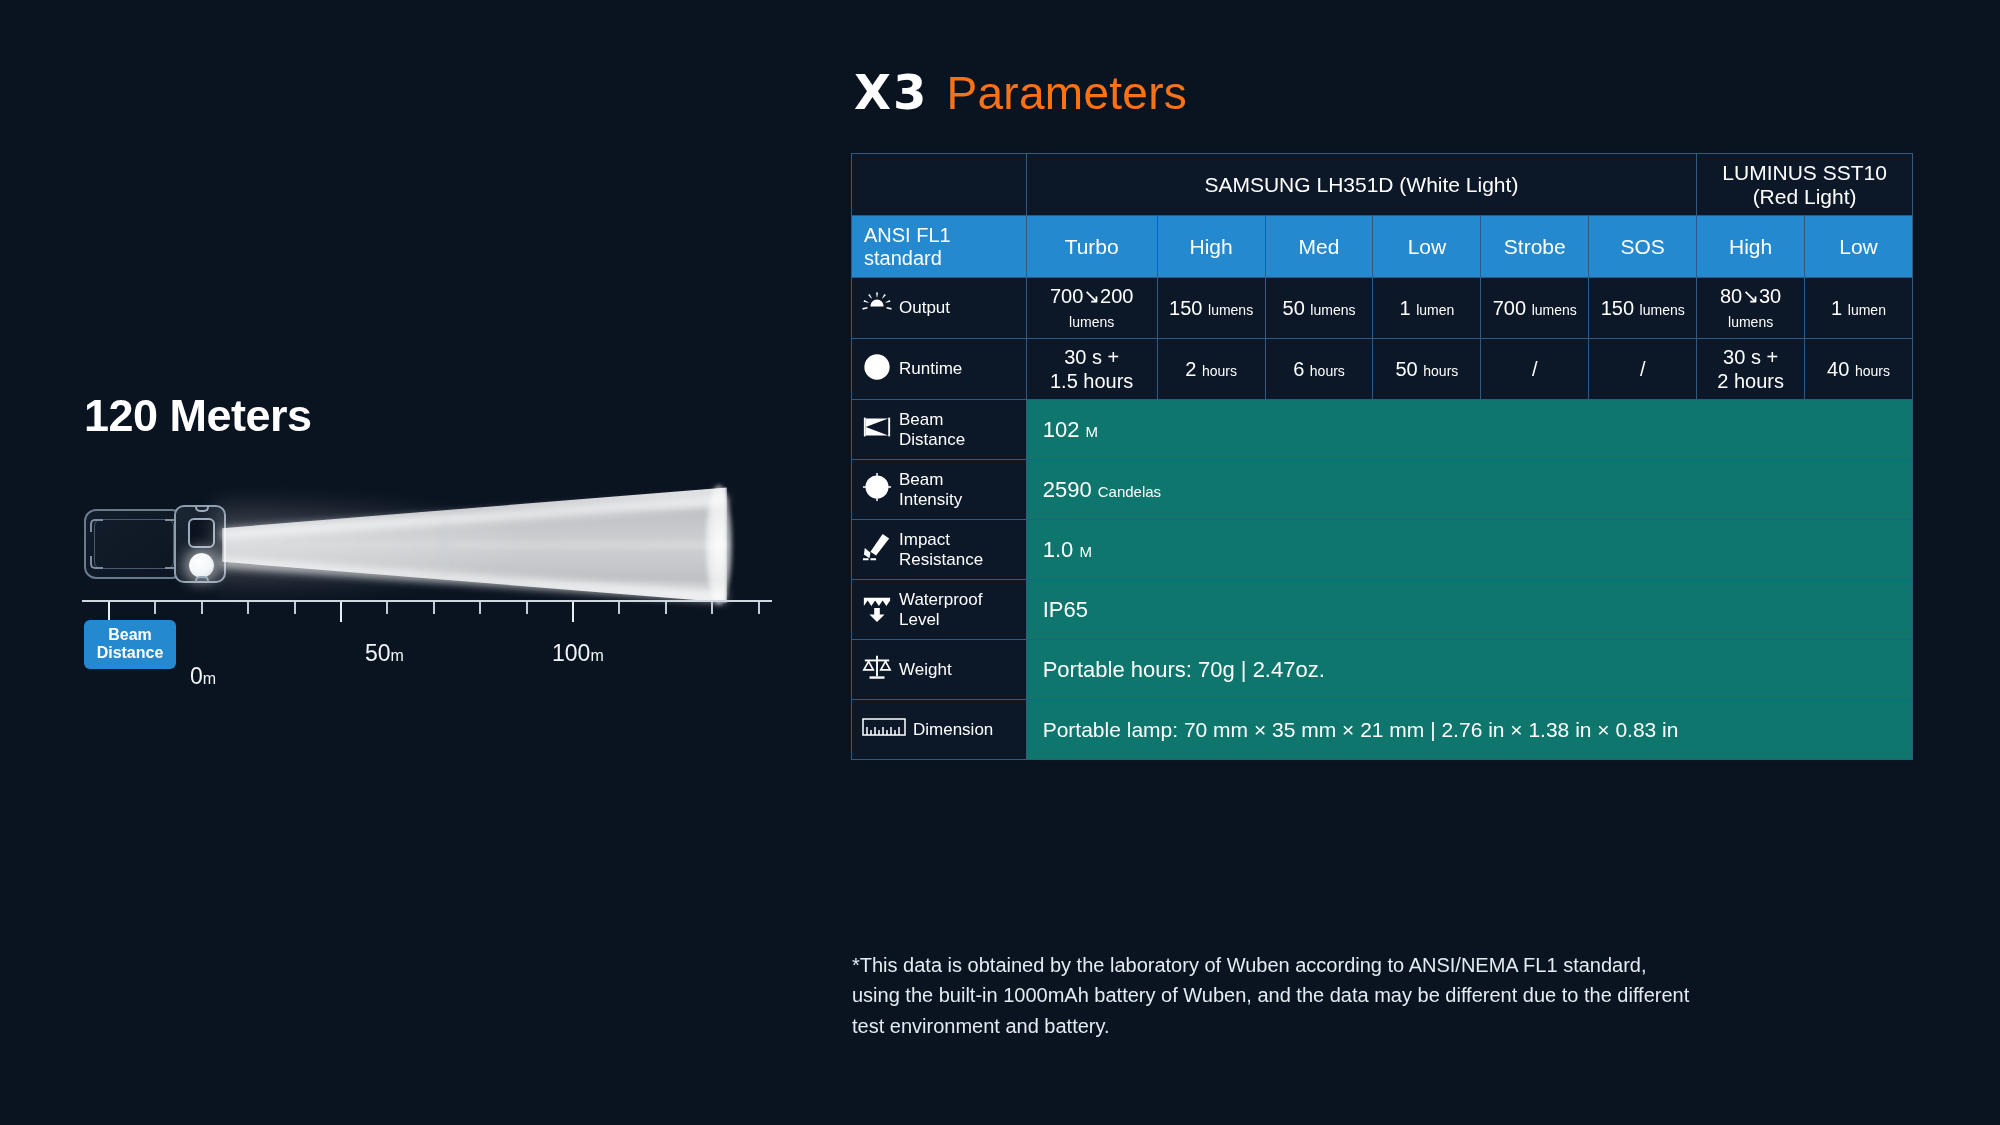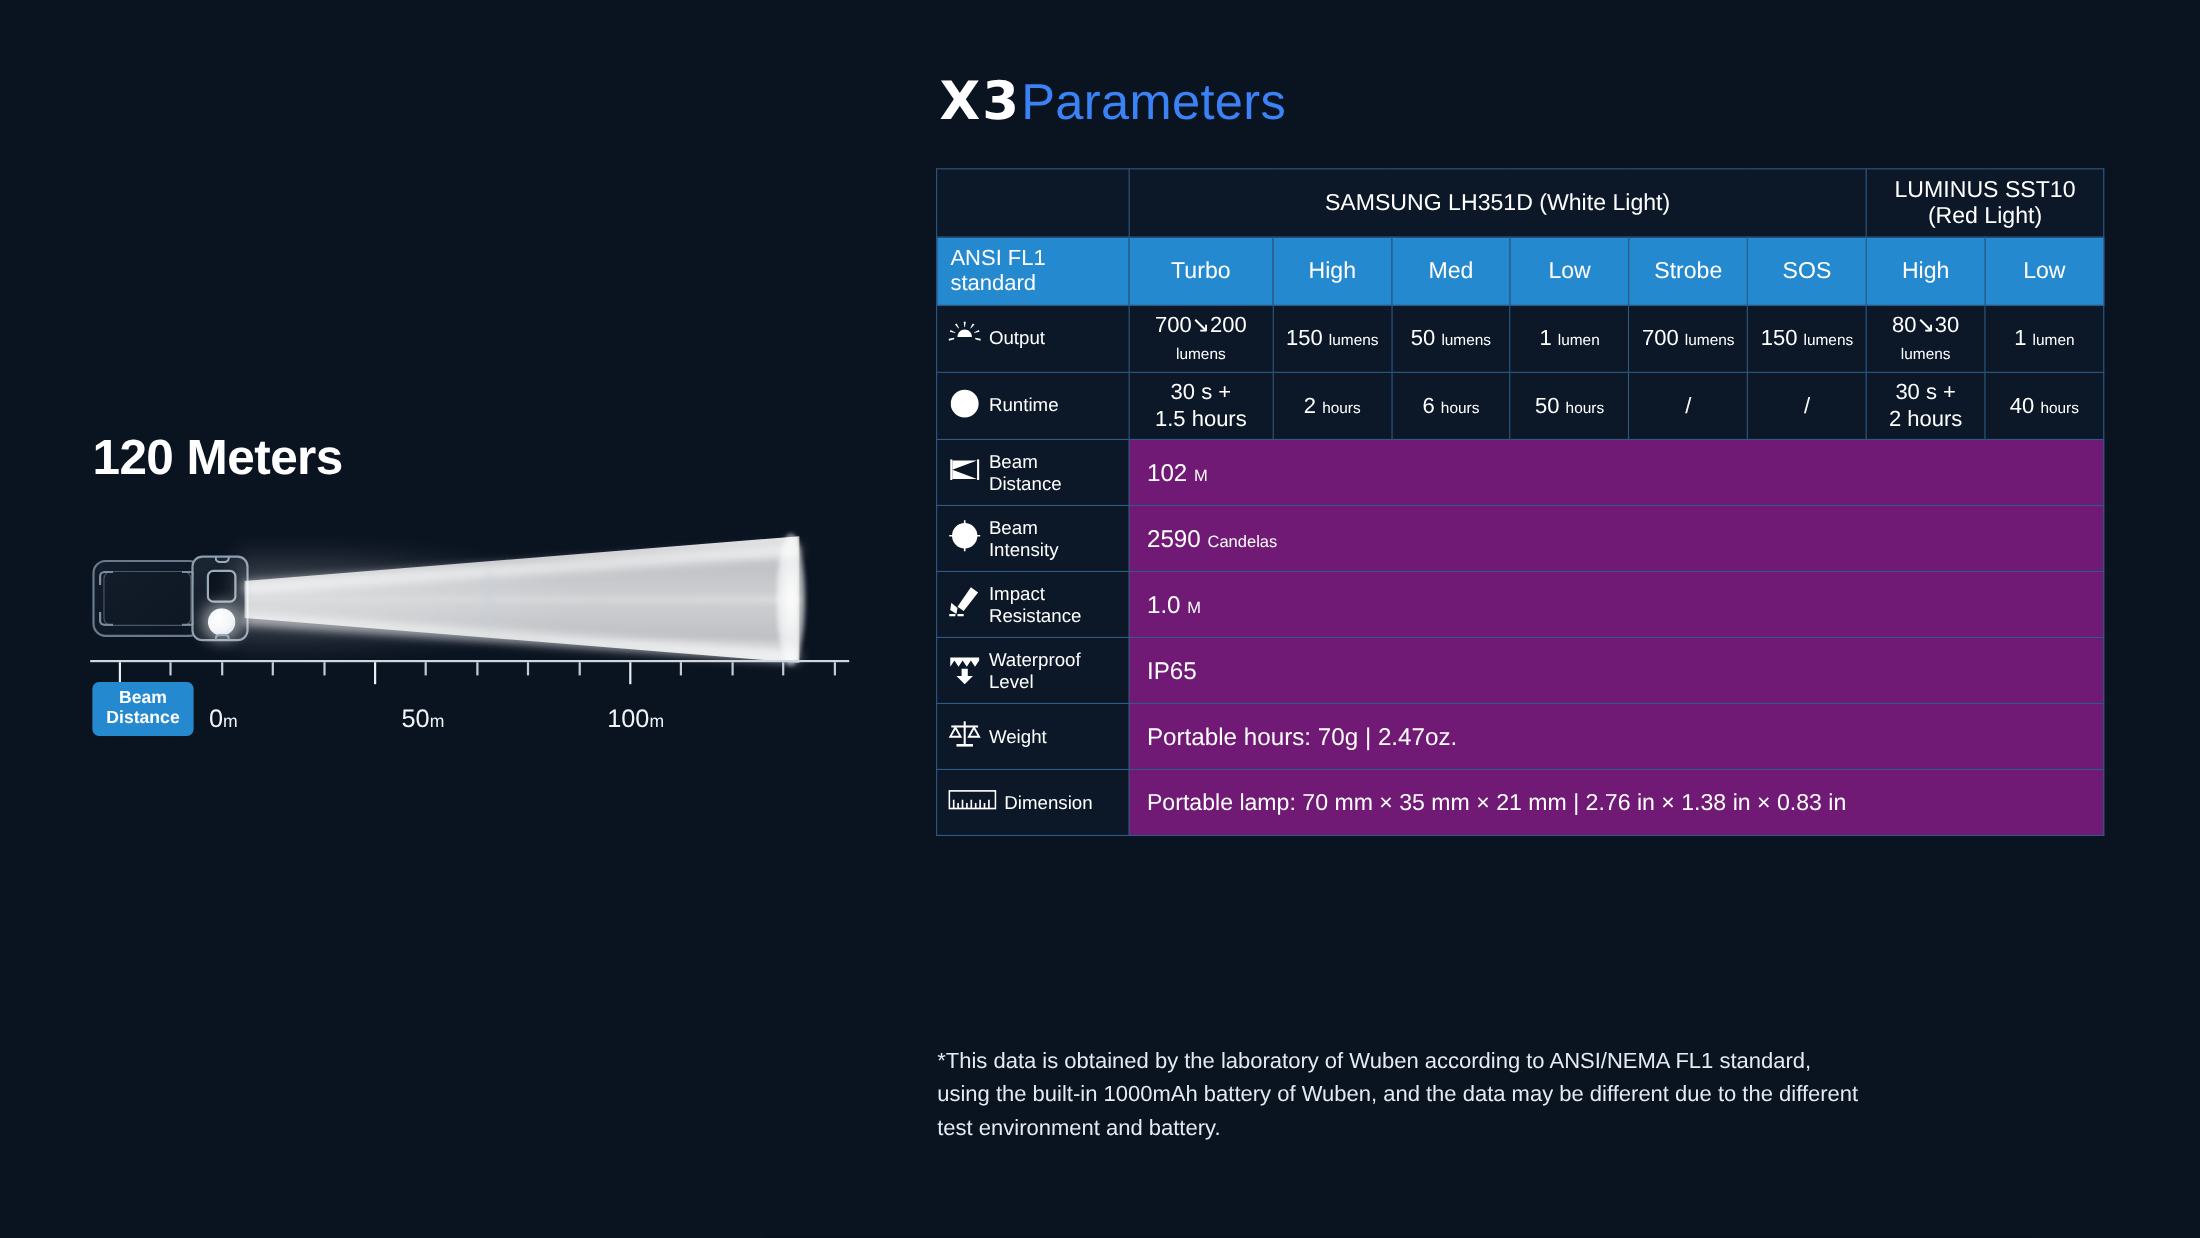--- a/index.html
+++ b/index.html
@@ -126,21 +126,21 @@
   .axis-label .unit { font-size: 16px; }
 
   
   #right-panel { position: absolute; left: 850px; top: 16px; width: 1150px; height: 1125px; }
 
   #title { position: absolute; left: 4px; top: 48px; display: flex; align-items: baseline; }
   #title-x3 {
     font-size: 48px; font-weight: bold; color: #ffffff;
     letter-spacing: 2px; font-family: "DejaVu Sans", sans-serif;
   }
-  #title-rest { font-size: 46px; color: #3b82f6; letter-spacing: 0.3px; }
+  #title-rest { font-size: 46px; color: #f97316; margin-left: 18px; letter-spacing: 0.3px; }
 
   table#spec-table {
     position: absolute; left: 1px; top: 137px;
     width: 1062px;
     border-collapse: collapse;
     table-layout: fixed;
   }
   #spec-table td, #spec-table th {
     border: 1px solid #2e5a84;
     color: #ffffff;
@@ -156,21 +156,21 @@
 
   .label-cell {
     background: #0c1828; padding: 8px 6px 8px 10px;
     font-size: 17px; height: 60px;
   }
   .label-inner { display: flex; align-items: center; gap: 7px; }
   .label-text { line-height: 1.12; }
 
   .val { background: #0c1828; text-align: center; padding: 6px 2px; font-size: 20px; line-height: 1.2; }
   .val .unit { font-size: 14px; }
-  .val-wide { background: #701a75; text-align: left; padding: 6px 0 6px 16px; font-size: 22px; }
+  .val-wide { background: #0f766e; text-align: left; padding: 6px 0 6px 16px; font-size: 22px; }
   .val-wide .unit { font-size: 15px; }
   .val-dim { font-size: 21px; }
 
   .icon { flex: 0 0 auto; display: block; }
 
   #footnote {
     position: absolute; left: 2px; top: 934px; width: 840px;
     color: #e4ebf2; font-size: 20px; line-height: 1.52;
   }
 </style>
@@ -229,21 +229,21 @@
           <div class="tick minor" style="left: 675.6px;"></div>
         </div>
     </div>
 
     <div id="beam-badge">
       <div>Beam</div>
       <div>Distance</div>
     </div>
 
     <div id="axis-labels">
-        <div class="axis-label" style="left: 190px; top: 640px;"><span>0</span><span class="unit">m</span></div>
+        <div class="axis-label" style="left: 190px; top: 663px;"><span>0</span><span class="unit">m</span></div>
         <div class="axis-label" style="left: 365px; top: 640px;"><span>50</span><span class="unit">m</span></div>
         <div class="axis-label" style="left: 552px; top: 640px;"><span>100</span><span class="unit">m</span></div>
       </div>
   </div>
 
   <div id="right-panel">
 
     <div id="title">
       <span id="title-x3">X3</span>
       <span id="title-rest">Parameters</span>

